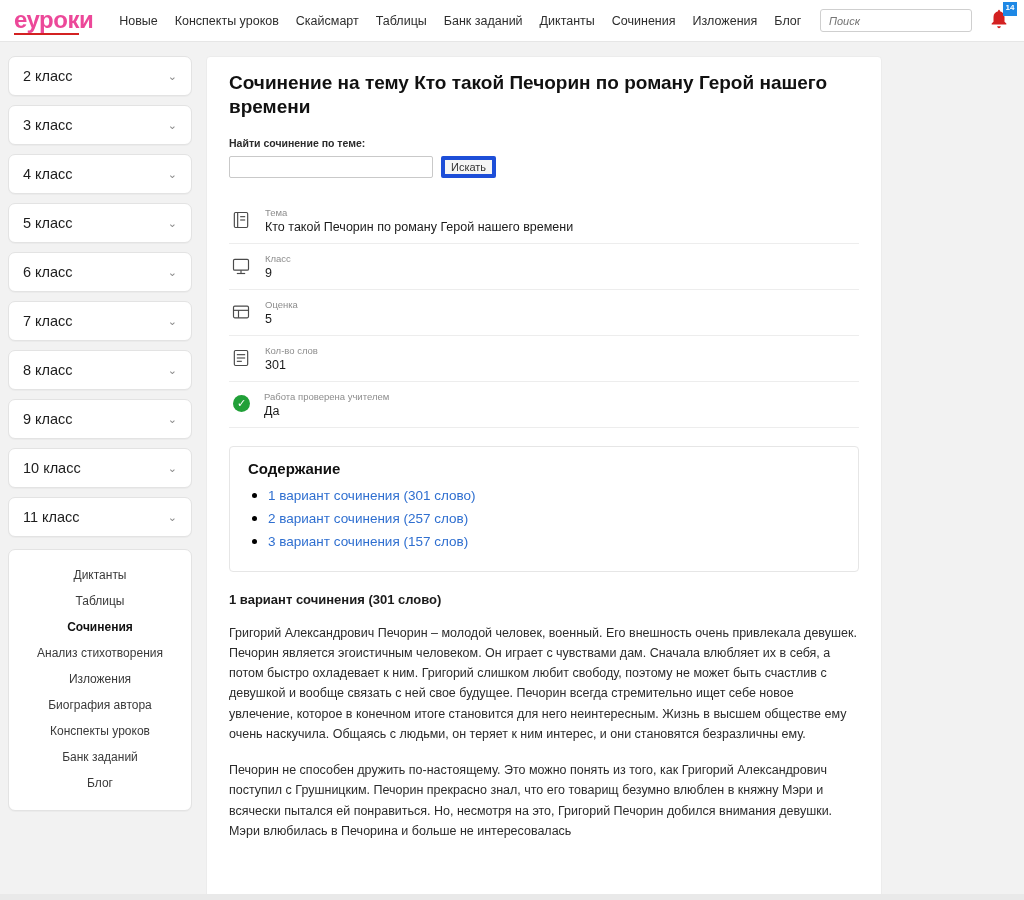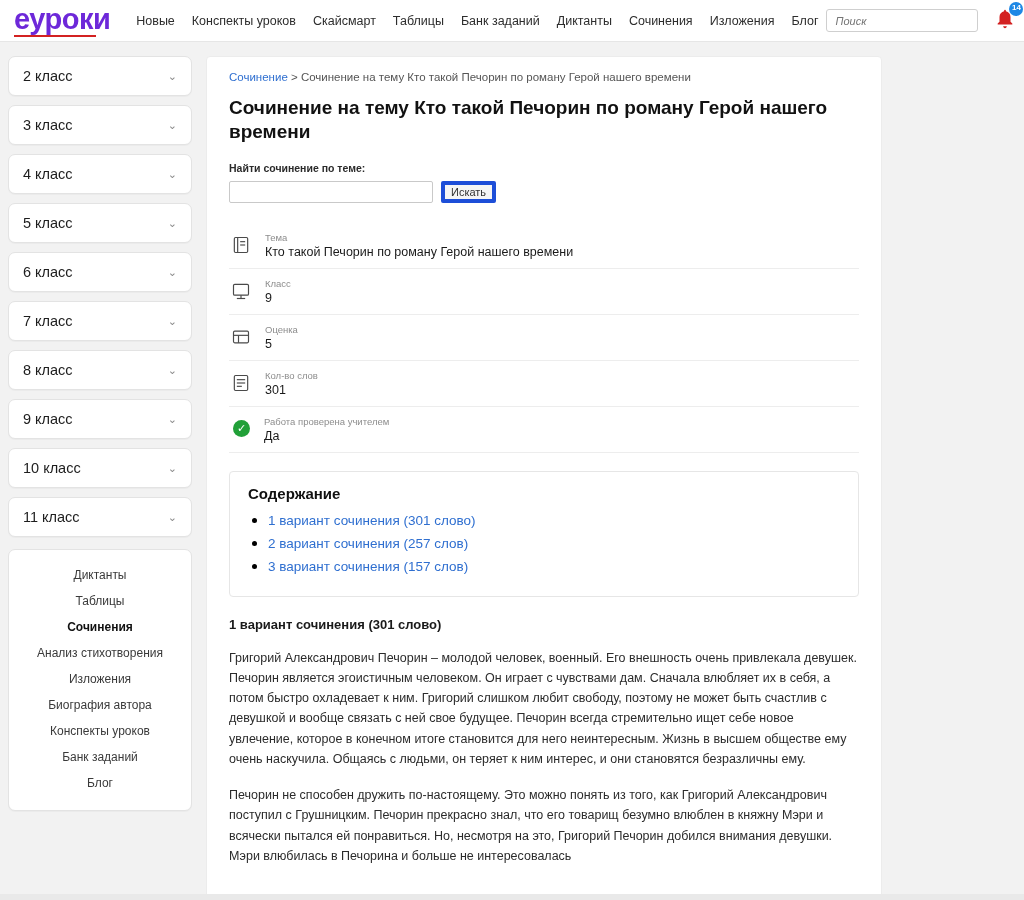--- a/index.html
+++ b/index.html
@@ -21,24 +21,24 @@
   .header {
     position: relative;
     height: 42px;
     background: #ffffff;
     border-bottom: 1px solid #e6e6e6;
     display: flex;
     align-items: center;
     padding: 0 14px;
   }
   .logo {
-    font-size: 29px;
+    font-size: 24px;
     font-weight: bold;
     letter-spacing: -0.5px;
-    color: #6d28d9;
+    color: #ec4899;
     position: relative;
     padding-bottom: 2px;
     margin-right: 26px;
     cursor: pointer;
   }
   .logo::after {
     content: "";
     position: absolute;
     left: 0; right: 14px; bottom: 1px;
     height: 2px;
@@ -91,21 +91,21 @@
   }
   .badge {
     position: absolute;
     top: -6px; right: -7px;
     background: #1e88e5;
     color: #fff;
     font-size: 8px;
     line-height: 12px;
     min-width: 14px;
     height: 14px;
-    border-radius: 7px;
+    border-radius: 0;
     text-align: center;
     padding: 0 2px;
     font-weight: bold;
   }
 
   
   .body-area {
     position: relative;
     display: flex;
     align-items: flex-start;
@@ -397,23 +397,20 @@
         <div class="link-item">Изложения</div>
         <div class="link-item">Биография автора</div>
         <div class="link-item">Конспекты уроков</div>
         <div class="link-item">Банк заданий</div>
         <div class="link-item">Блог</div>
       </div>
     </div>
 
     <div class="main">
 
-      <div class="breadcrumb">
-        <a>Сочинение</a><span> &gt; </span><span>Сочинение на тему Кто такой Печорин по роману Герой нашего времени</span>
-      </div>
 
       <h1 class="title">Сочинение на тему Кто такой Печорин по роману Герой нашего времени</h1>
 
       <div class="find-label">Найти сочинение по теме:</div>
       <div class="find-row">
         <input type="text" placeholder="" style="">
         <button class="find-btn">Искать</button>
       </div>
 
       <div class="meta-row">

